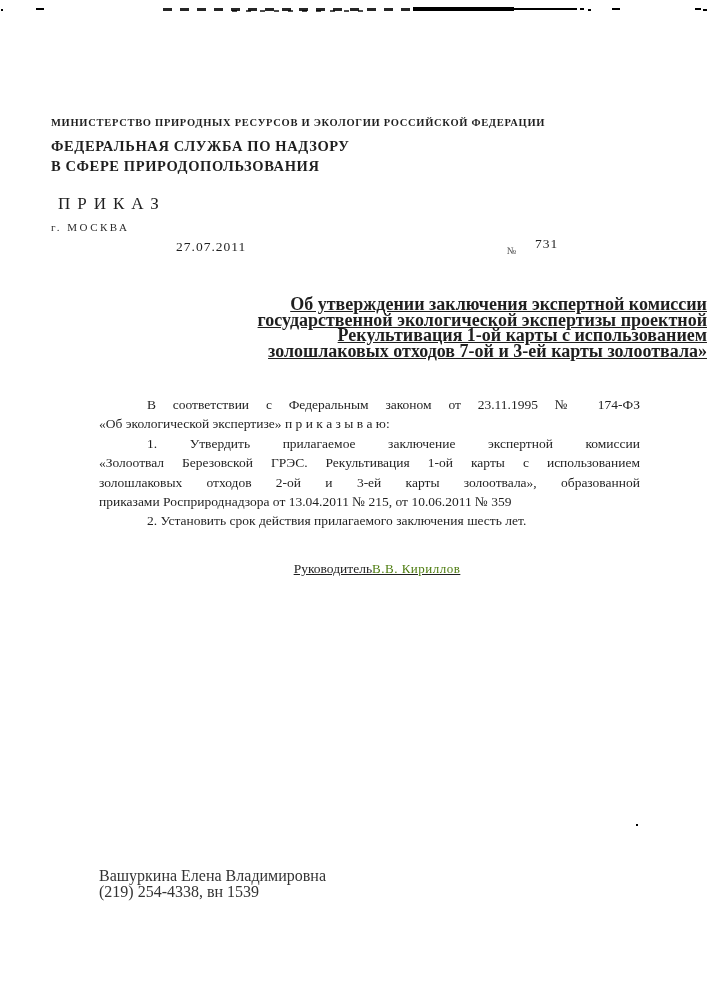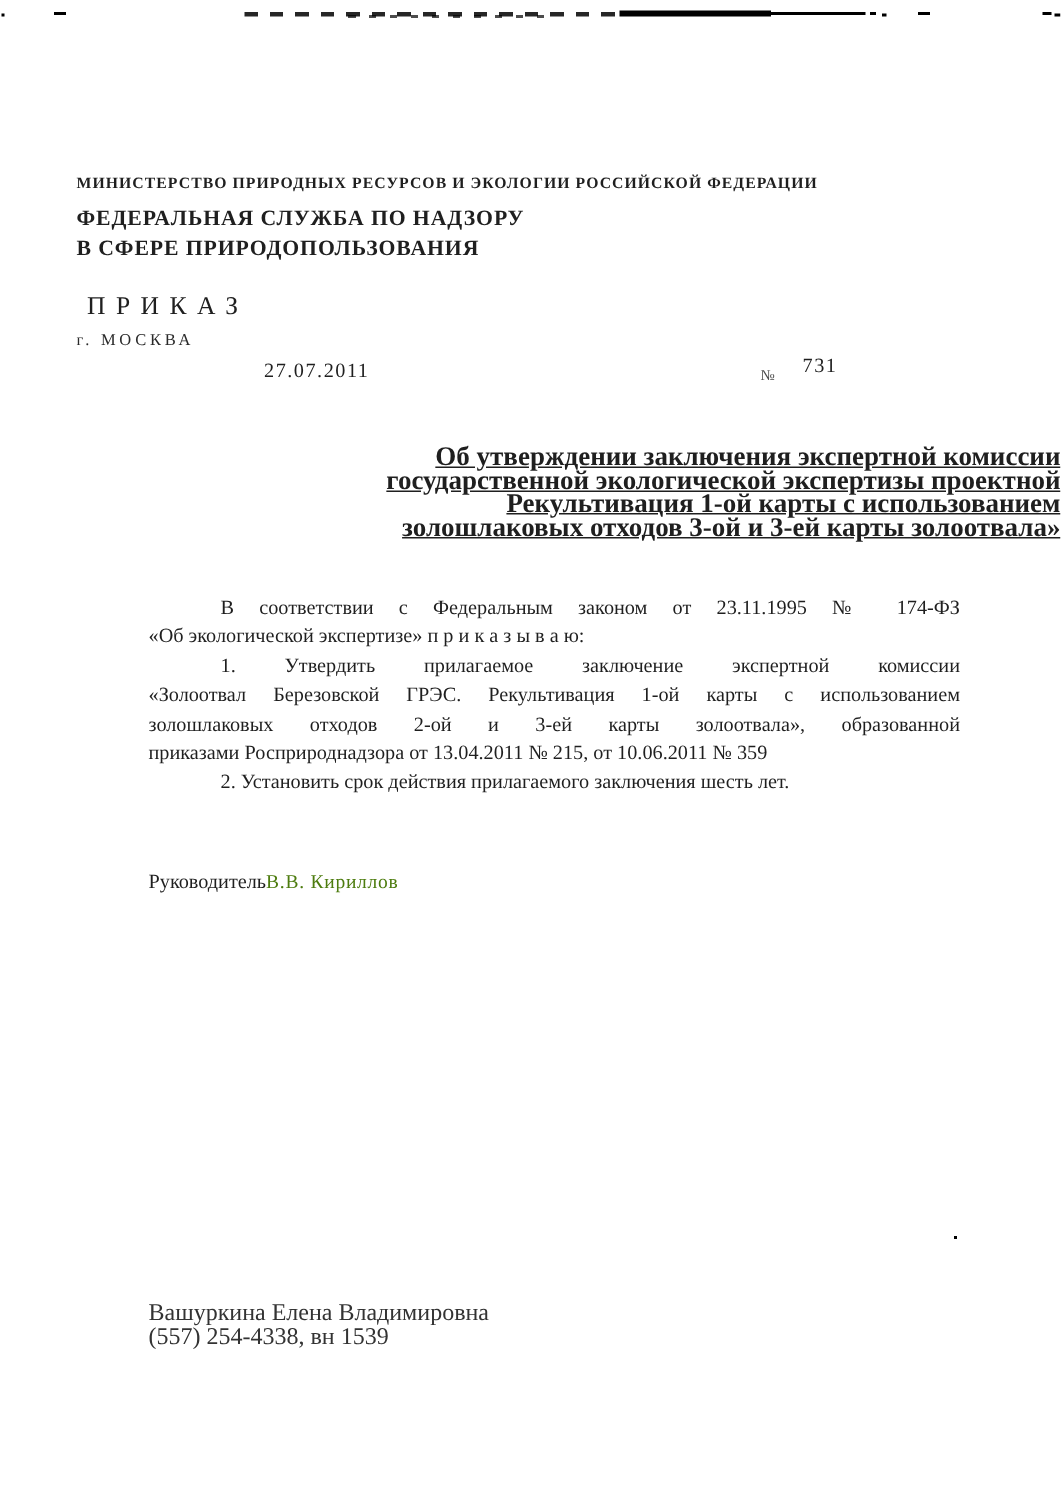--- a/index.html
+++ b/index.html
@@ -47,22 +47,22 @@
   
   .body-text {
     position: absolute; left: 99px; top: 395px; width: 541px;
     font-size: 13.5px; line-height: 19.4px;
   }
   .bl { white-space: nowrap; }
   .bl.just { white-space: normal; text-align: justify; text-align-last: justify; }
   .bl.ind  { padding-left: 48px; }
   
   .sig-row {
-    position: absolute; left: 99px; top: 580px; width: 556px;
-    display: flex; justify-content: flex-start; align-items: baseline;
+    position: absolute; left: 99px; top: 561px; width: 556px;
+    display: flex; justify-content: center; align-items: baseline; text-decoration: underline;
   }
   .sig-position { font-size: 13.5px; }
   .sig-name { font-size: 13px; color: #4d7c0f; letter-spacing: 0.5px; }
   
   .contact {
     position: absolute; left: 99px; top: 868px;
     font-size: 16px; line-height: 16px; color: #333;
   }
 </style>
 </head>
@@ -92,36 +92,36 @@
   <div class="center-band city" style="position:absolute">г. МОСКВА</div>
 
   <div class="doc-date">27.07.2011</div>
   <div class="num-sign">№</div>
   <div class="doc-number">731</div>
 
   <div class="doc-title">
     <div>Об утверждении заключения экспертной комиссии</div>
     <div>государственной экологической экспертизы проектной</div>
     <div>Рекультивация 1-ой карты с использованием</div>
-    <div>золошлаковых отходов 3-ой и 3-ей карты золоотвала»</div>
+    <div>золошлаковых отходов 7-ой и 3-ей карты золоотвала»</div>
   </div>
 
   <div class="body-text">
     <div class="bl just ind">В соответствии с Федеральным законом от 23.11.1995 № 174-ФЗ</div>
     <div class="bl">«Об экологической экспертизе» п р и к а з ы в а ю:</div>
     <div class="bl just ind">1. Утвердить прилагаемое заключение экспертной комиссии</div>
     <div class="bl just">«Золоотвал Березовской ГРЭС. Рекультивация 1-ой карты с использованием</div>
     <div class="bl just">золошлаковых отходов 2-ой и 3-ей карты золоотвала», образованной</div>
     <div class="bl">приказами Росприроднадзора от 13.04.2011 № 215, от 10.06.2011 № 359</div>
     <div class="bl ind">2. Установить срок действия прилагаемого заключения шесть лет.</div>
   </div>
 
   <div class="sig-row">
     <span class="sig-position">Руководитель</span>
     <span class="sig-name">В.В. Кириллов</span>
   </div>
 
   <div class="contact">
     <div>Вашуркина Елена Владимировна</div>
-    <div>(557) 254-4338, вн 1539</div>
+    <div>(219) 254-4338, вн 1539</div>
   </div>
 
 </div>
 
 </body></html>

